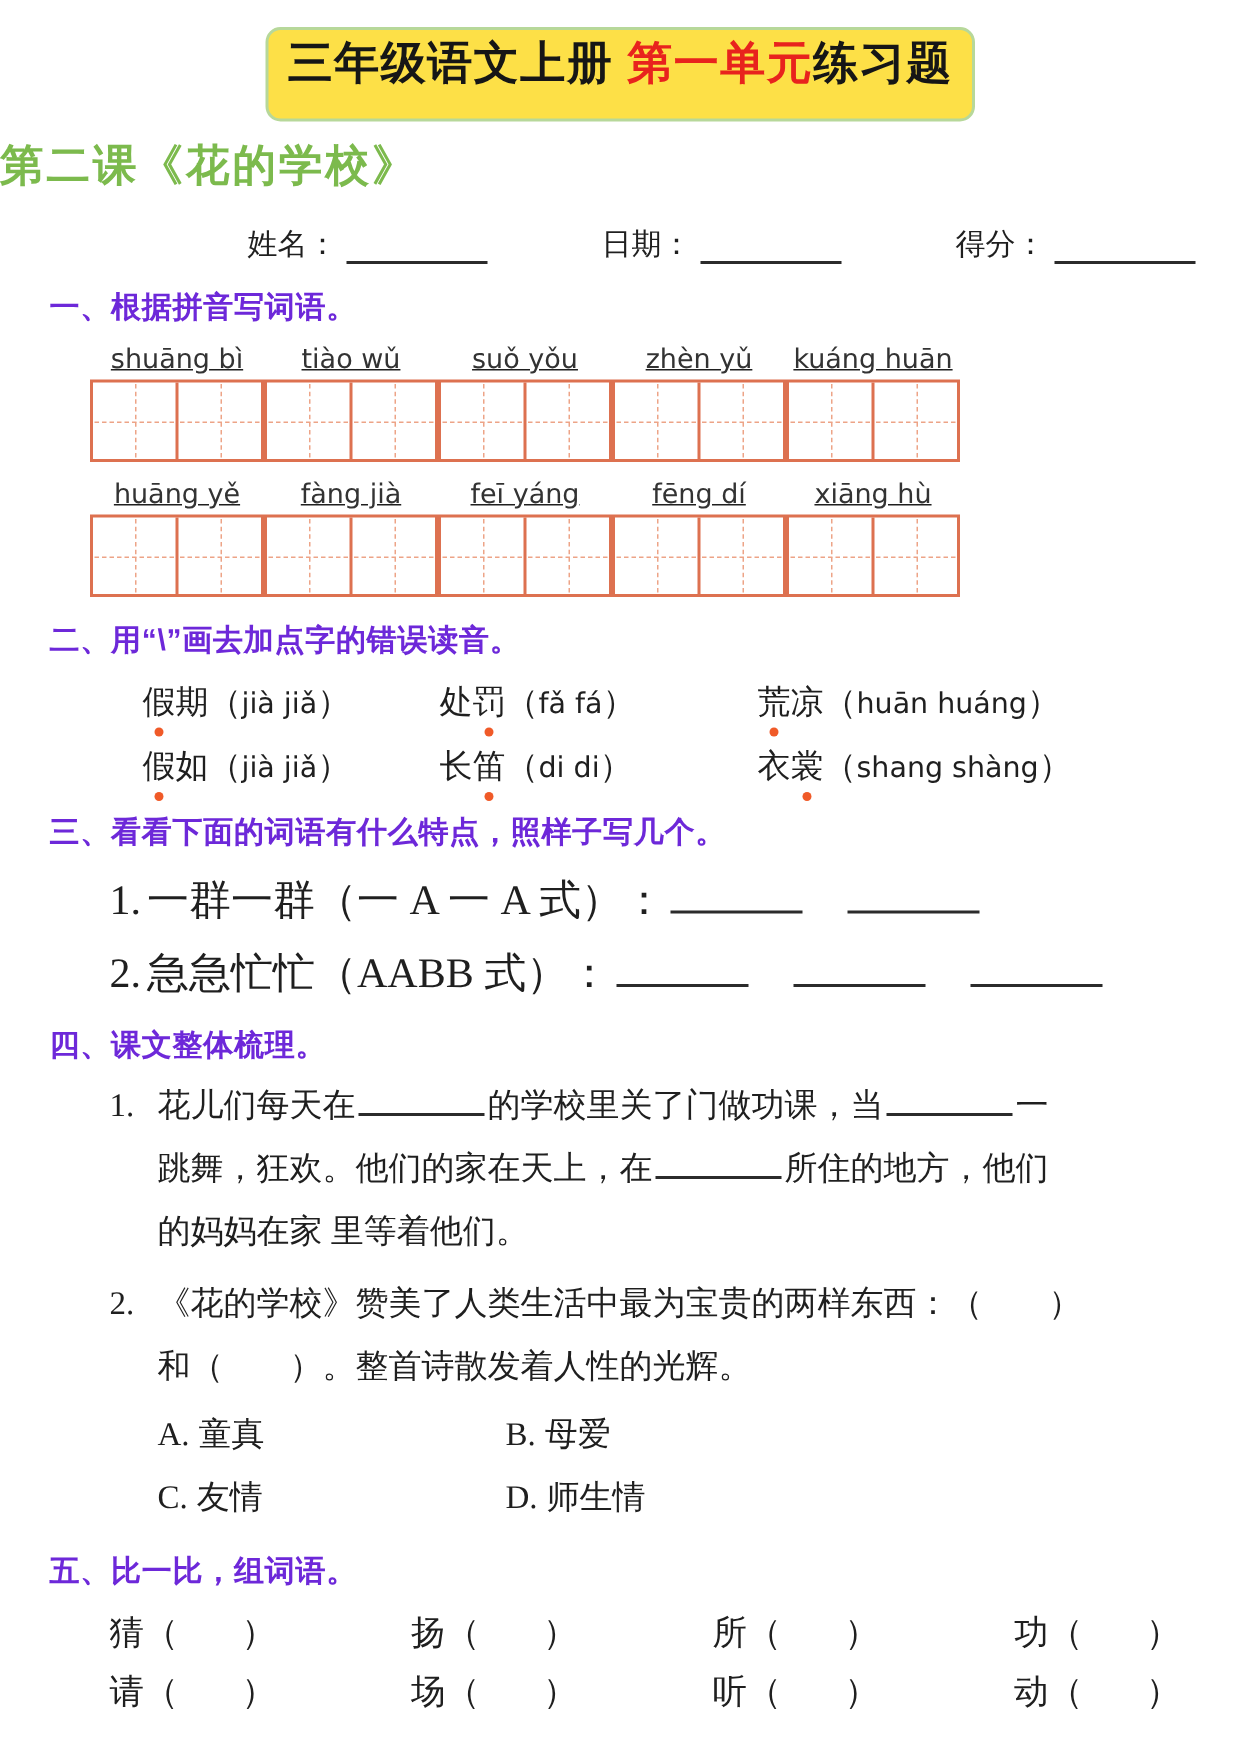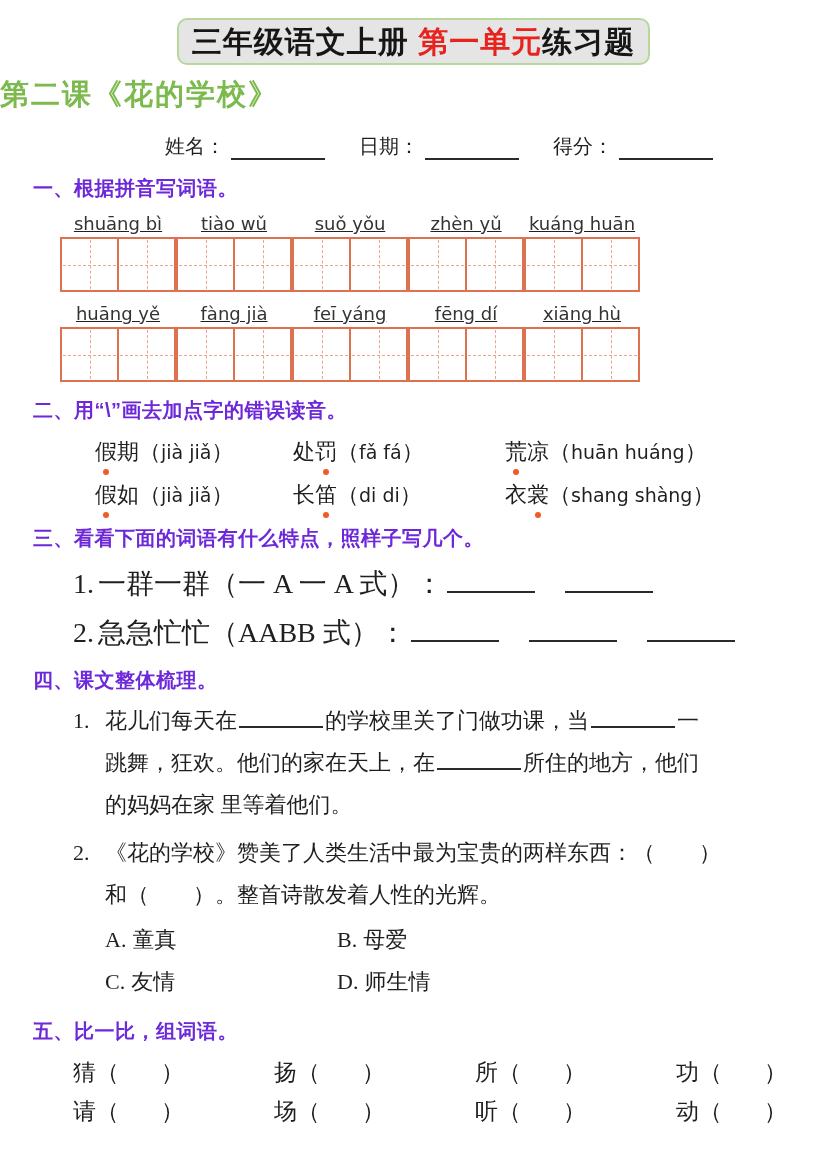--- a/index.html
+++ b/index.html
@@ -2,32 +2,32 @@
 <html lang="zh"><head>
 <meta charset="utf-8">
 <style>
   html,body{margin:0;padding:0;}
   body{
     width:827px;height:1169px;overflow:hidden;background:#ffffff;
     font-family:"Liberation Serif","DejaVu Serif",serif;color:#1f1f1f;
   }
   
   .banner{
-    width:fit-content;margin:18px auto 0;background:#e5e5e5;border:2px solid #b7d89a;
-    border-radius:10px;padding:2px 13px 0;
+    width:fit-content;margin:18px auto 0;background:#fde047;border:2px solid #b7d89a;
+    border-radius:10px;padding:2px 13px 16px;
     font-family:"Liberation Sans","DejaVu Sans",sans-serif;
     font-size:30px;font-weight:bold;letter-spacing:1px;color:#161616;
   }
   .banner .hl{color:#e8231d;}
   .subtitle{
     margin-top:10px;font-size:29px;font-weight:bold;color:#7cba4d;
     letter-spacing:2px;
   }
   
-  .meta-row{display:flex;gap:34px;margin:18px 0 0 165px;font-size:20px;}
+  .meta-row{display:flex;gap:76px;margin:18px 0 0 165px;font-size:20px;}
   .meta-field{display:flex;align-items:flex-end;}
   .blank{display:inline-block;border-bottom:2px solid #2b2b2b;height:4px;}
   .meta-blank{width:94px;margin-left:6px;}
   
   .sec-head{
     margin:15px 0 0 33px;color:#6d28d9;font-weight:bold;font-size:20px;
     font-family:"Liberation Sans","DejaVu Sans",sans-serif;letter-spacing:0.5px;
   }
   
   .pyrow{display:flex;justify-content:flex-start;margin:10px 36px 0 60px;text-decoration:underline;}

